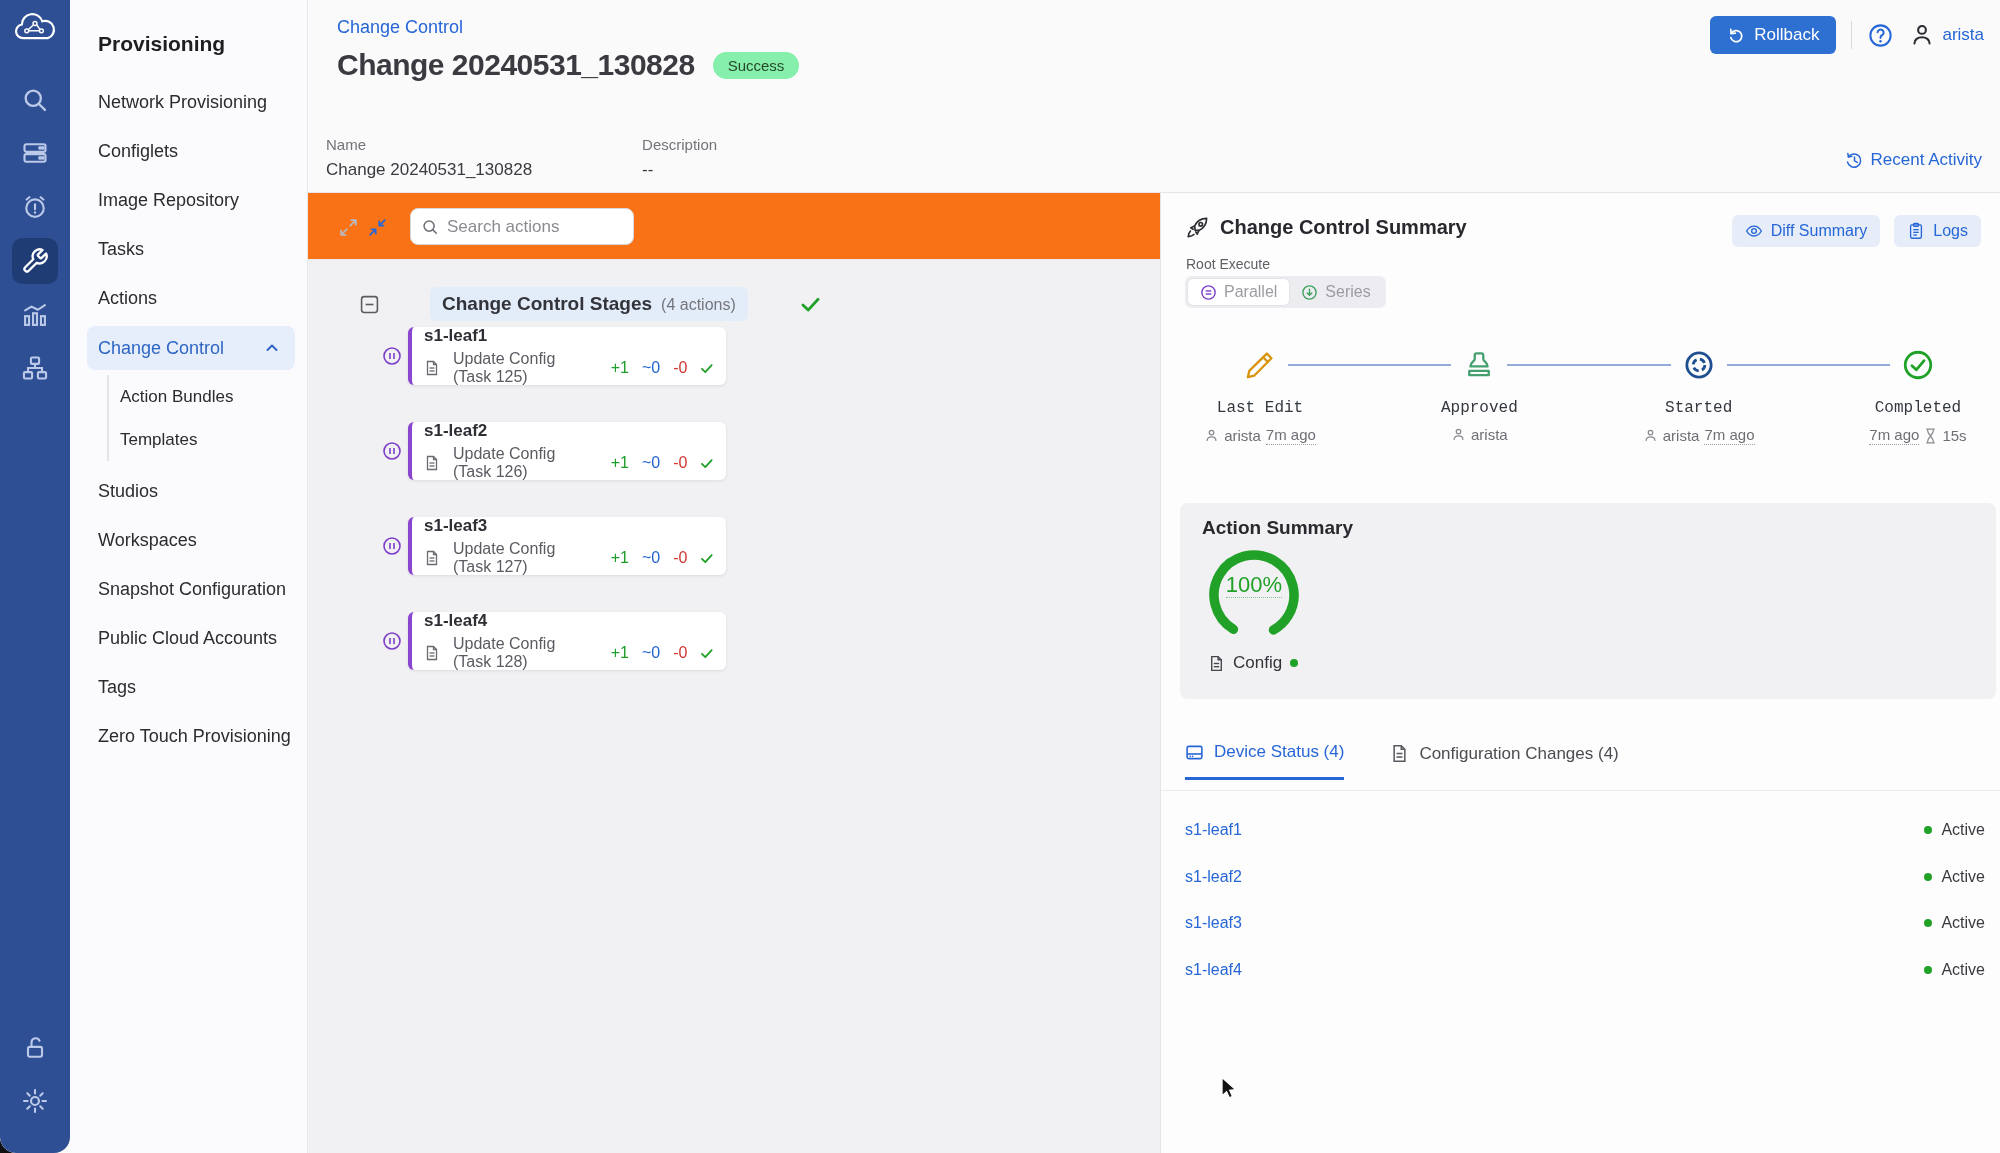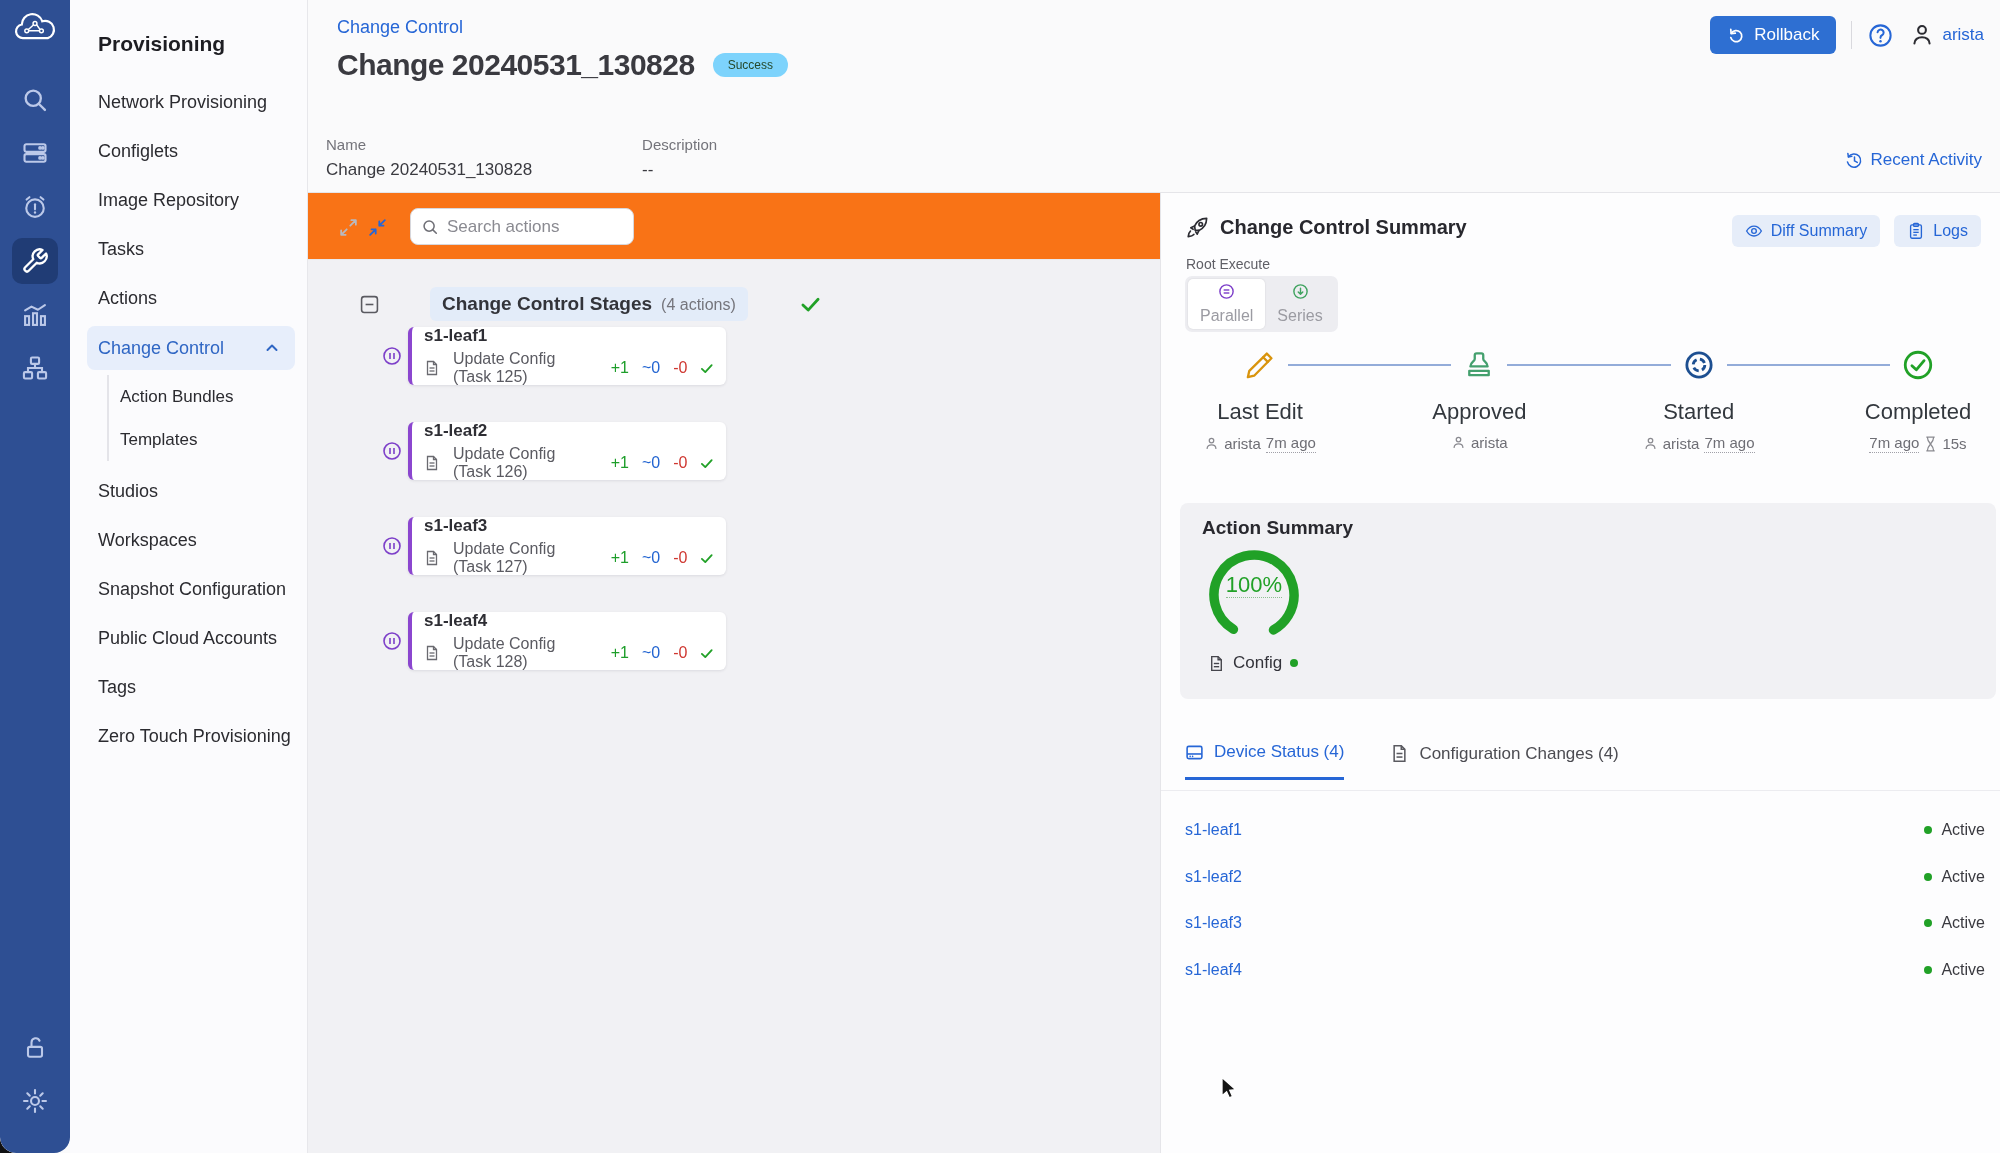--- a/index.html
+++ b/index.html
@@ -23,21 +23,21 @@
   .sb-item-active .chev { width:14px; height:14px; color:#2f66c4; }
   .sb-sub { margin:5px 0 6px 37px; border-left:2px solid #e4e4e9; }
   .sb-sub-item { height:43px; display:flex; align-items:center; padding-left:11px; font-size:17px; color:#2b2b30; cursor:pointer; }
 
   
   .main { position:absolute; left:308px; top:0; right:0; bottom:0; }
   .main-header { position:absolute; left:0; right:0; top:0; height:193px; background:#fafafb; border-bottom:1px solid #e5e5e9; }
   .breadcrumb { position:absolute; left:29px; top:17px; font-size:18px; color:#2666d6; cursor:pointer; }
   .title-row { position:absolute; left:29px; top:48px; display:flex; align-items:center; gap:18px; }
   .page-title { font-size:30px; font-weight:bold; color:#3a3a40; letter-spacing:-0.5px; }
-  .badge-success { background:#7dd3fc; color:#25482a; font-size:12px; padding:5px 15px; border-radius:15px; }
+  .badge-success { background:#86efac; color:#25482a; font-size:15px; padding:5px 15px; border-radius:15px; }
   .top-actions { position:absolute; right:16px; top:16px; display:flex; align-items:center; gap:15px; }
   .btn-rollback { display:flex; align-items:center; gap:9px; background:#2e6fd2; color:#fff; font-size:17px; padding:9px 17px; border-radius:6px; border:none; cursor:pointer; }
   .btn-rollback .ic { width:18px; height:18px; }
   .vdiv { width:1px; height:28px; background:#d9d9de; }
   .help-ic { width:27px; height:27px; cursor:pointer; }
   .user-wrap { display:flex; align-items:center; gap:7px; cursor:pointer; }
   .user-ic { width:26px; height:26px; color:#2c2c32; }
   .user-name { font-size:17px; color:#2666d6; }
   .meta { position:absolute; left:18px; top:136px; display:flex; gap:110px; }
   .meta-label { font-size:15px; color:#73737a; }
@@ -78,30 +78,30 @@
   
   .summary-panel { position:absolute; left:852px; top:0; right:0; bottom:0; background:#fdfdfe; border-left:1px solid #e5e5e9; }
   .sp-header { position:absolute; left:24px; top:22px; display:flex; align-items:center; gap:10px; }
   .rocket-ic { width:25px; height:25px; }
   .sp-title { font-size:20px; font-weight:bold; color:#28282e; }
   .sp-buttons { position:absolute; right:19px; top:22px; display:flex; gap:14px;margin-left:24px; }
   .sp-btn { display:flex; align-items:center; gap:8px; background:#e6edf9; color:#2666d6; font-size:16px; padding:7px 13px; border-radius:6px; border:none; cursor:pointer; }
   .sp-btn .ic { width:18px; height:18px; }
   .root-label { position:absolute; left:25px; top:63px; font-size:14px; color:#5f5f66; }
   .toggle { position:absolute; left:24px; top:83px; background:#ededf1; border-radius:7px; padding:3px; display:flex; }
-  .seg { display:flex; align-items:center; gap:7px; padding:4px 12px; font-size:16px; color:#9b9ba2; border-radius:5px; cursor:pointer;flex-direction:column; }
+  .seg { display:flex; align-items:center; gap:7px; padding:4px 12px; font-size:16px; color:#9b9ba2; border-radius:5px; cursor:pointer; }
   .seg.on { background:#fff; box-shadow:0 0 2px rgba(0,0,0,.12); }
   .seg .ic { width:17px; height:17px; }
 
   .timeline { position:absolute; left:24px; top:150px; width:808px; height:115px; }
   .tl-cols { display:flex; justify-content:space-between; }
   .tl-col { width:150px; text-align:center; }
   .tl-iconwrap { height:44px; display:flex; align-items:center; justify-content:center; }
   .tl-icon { width:34px; height:34px; }
-  .tl-label { margin-top:12px; font-size:22px; color:#33383e; }
+  .tl-label { margin-top:12px; font-size:16px; color:#33383e;font-family:Liberation Mono, monospace; }
   .tl-sub { margin-top:9px; font-size:15px; color:#6e6e75; display:flex; align-items:center; justify-content:center; gap:5px; }
   .tl-sub .p-ic { width:15px; height:15px; color:#8a8a90; }
   .tl-sub .hg-ic { width:13px; height:16px; }
   .tl-time { border-bottom:1px dotted #a0a0a8; padding-bottom:1px; cursor:default; }
   .tl-line { position:absolute; top:21px; height:2px; background:#93acd9; }
   .l1 { left:103px; width:163px; } .l2 { left:322px; width:164px; } .l3 { left:542px; width:163px; }
 
   .action-card { position:absolute; left:19px; top:310px; width:816px; height:196px; background:#f1f1f4; border-radius:8px; }
   .ac-title { position:absolute; left:22px; top:14px; font-size:19px; font-weight:bold; color:#28282e; }
   .gauge { position:absolute; left:26px; top:44px; width:96px; height:96px; }

